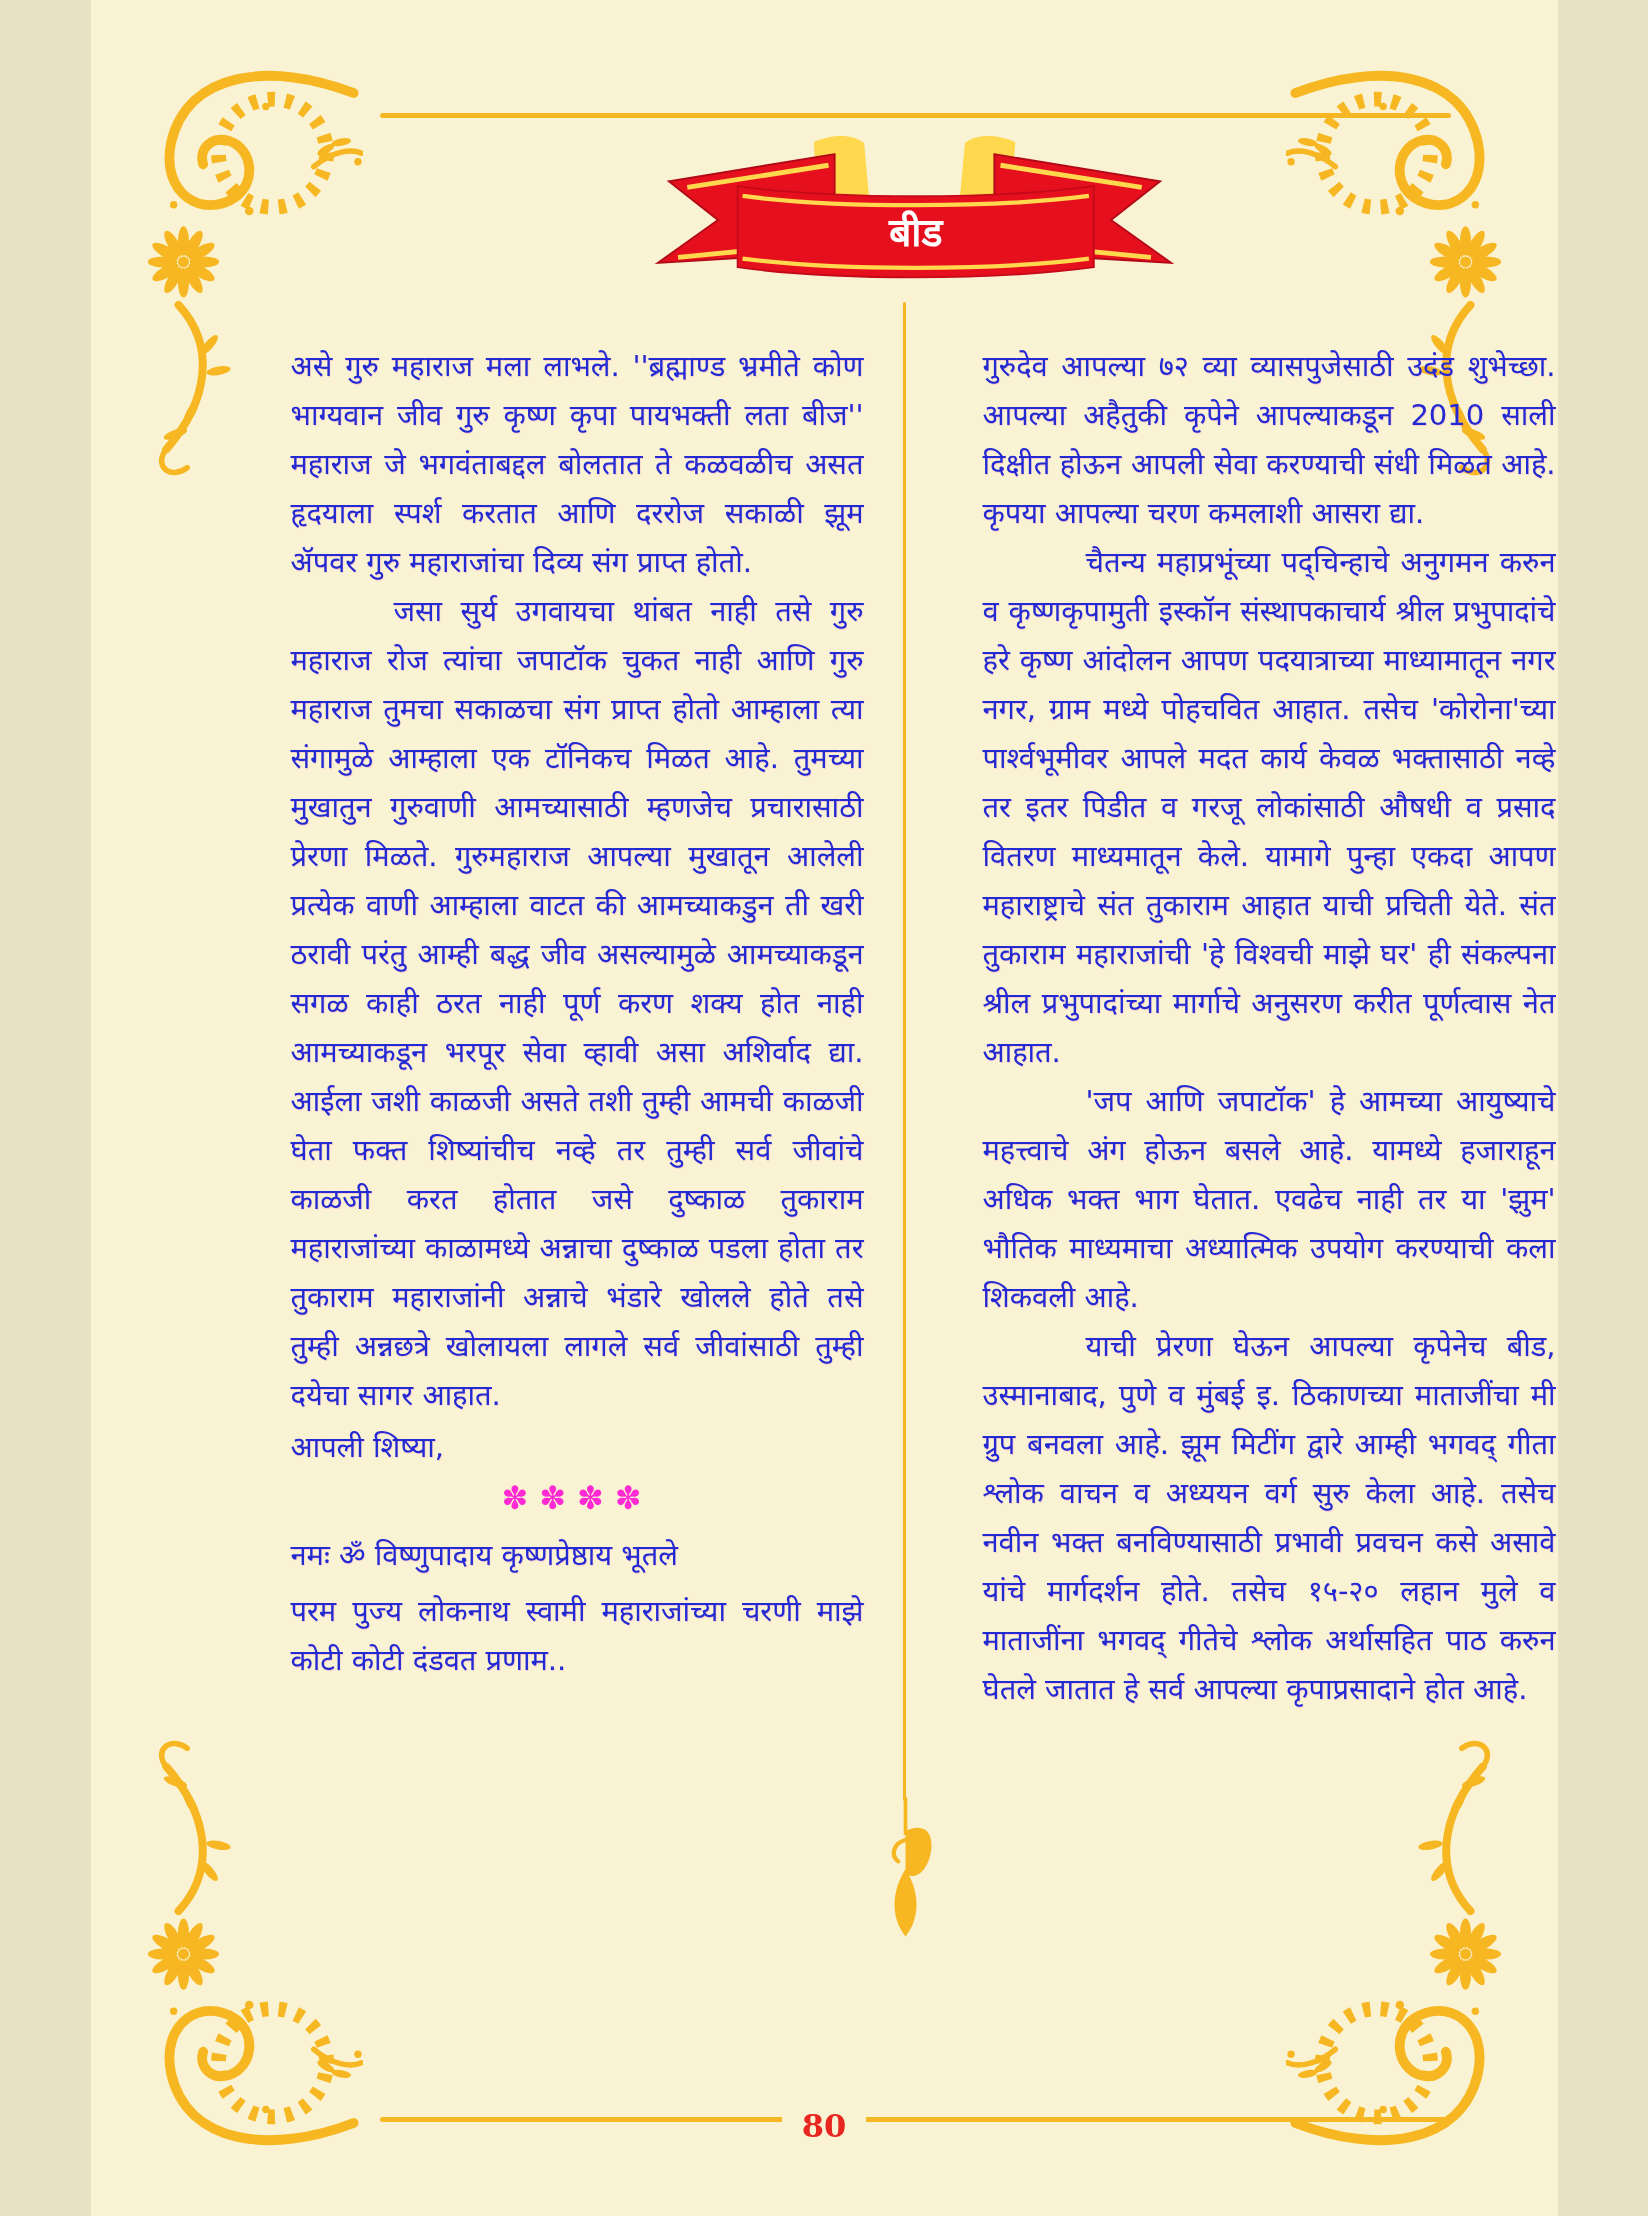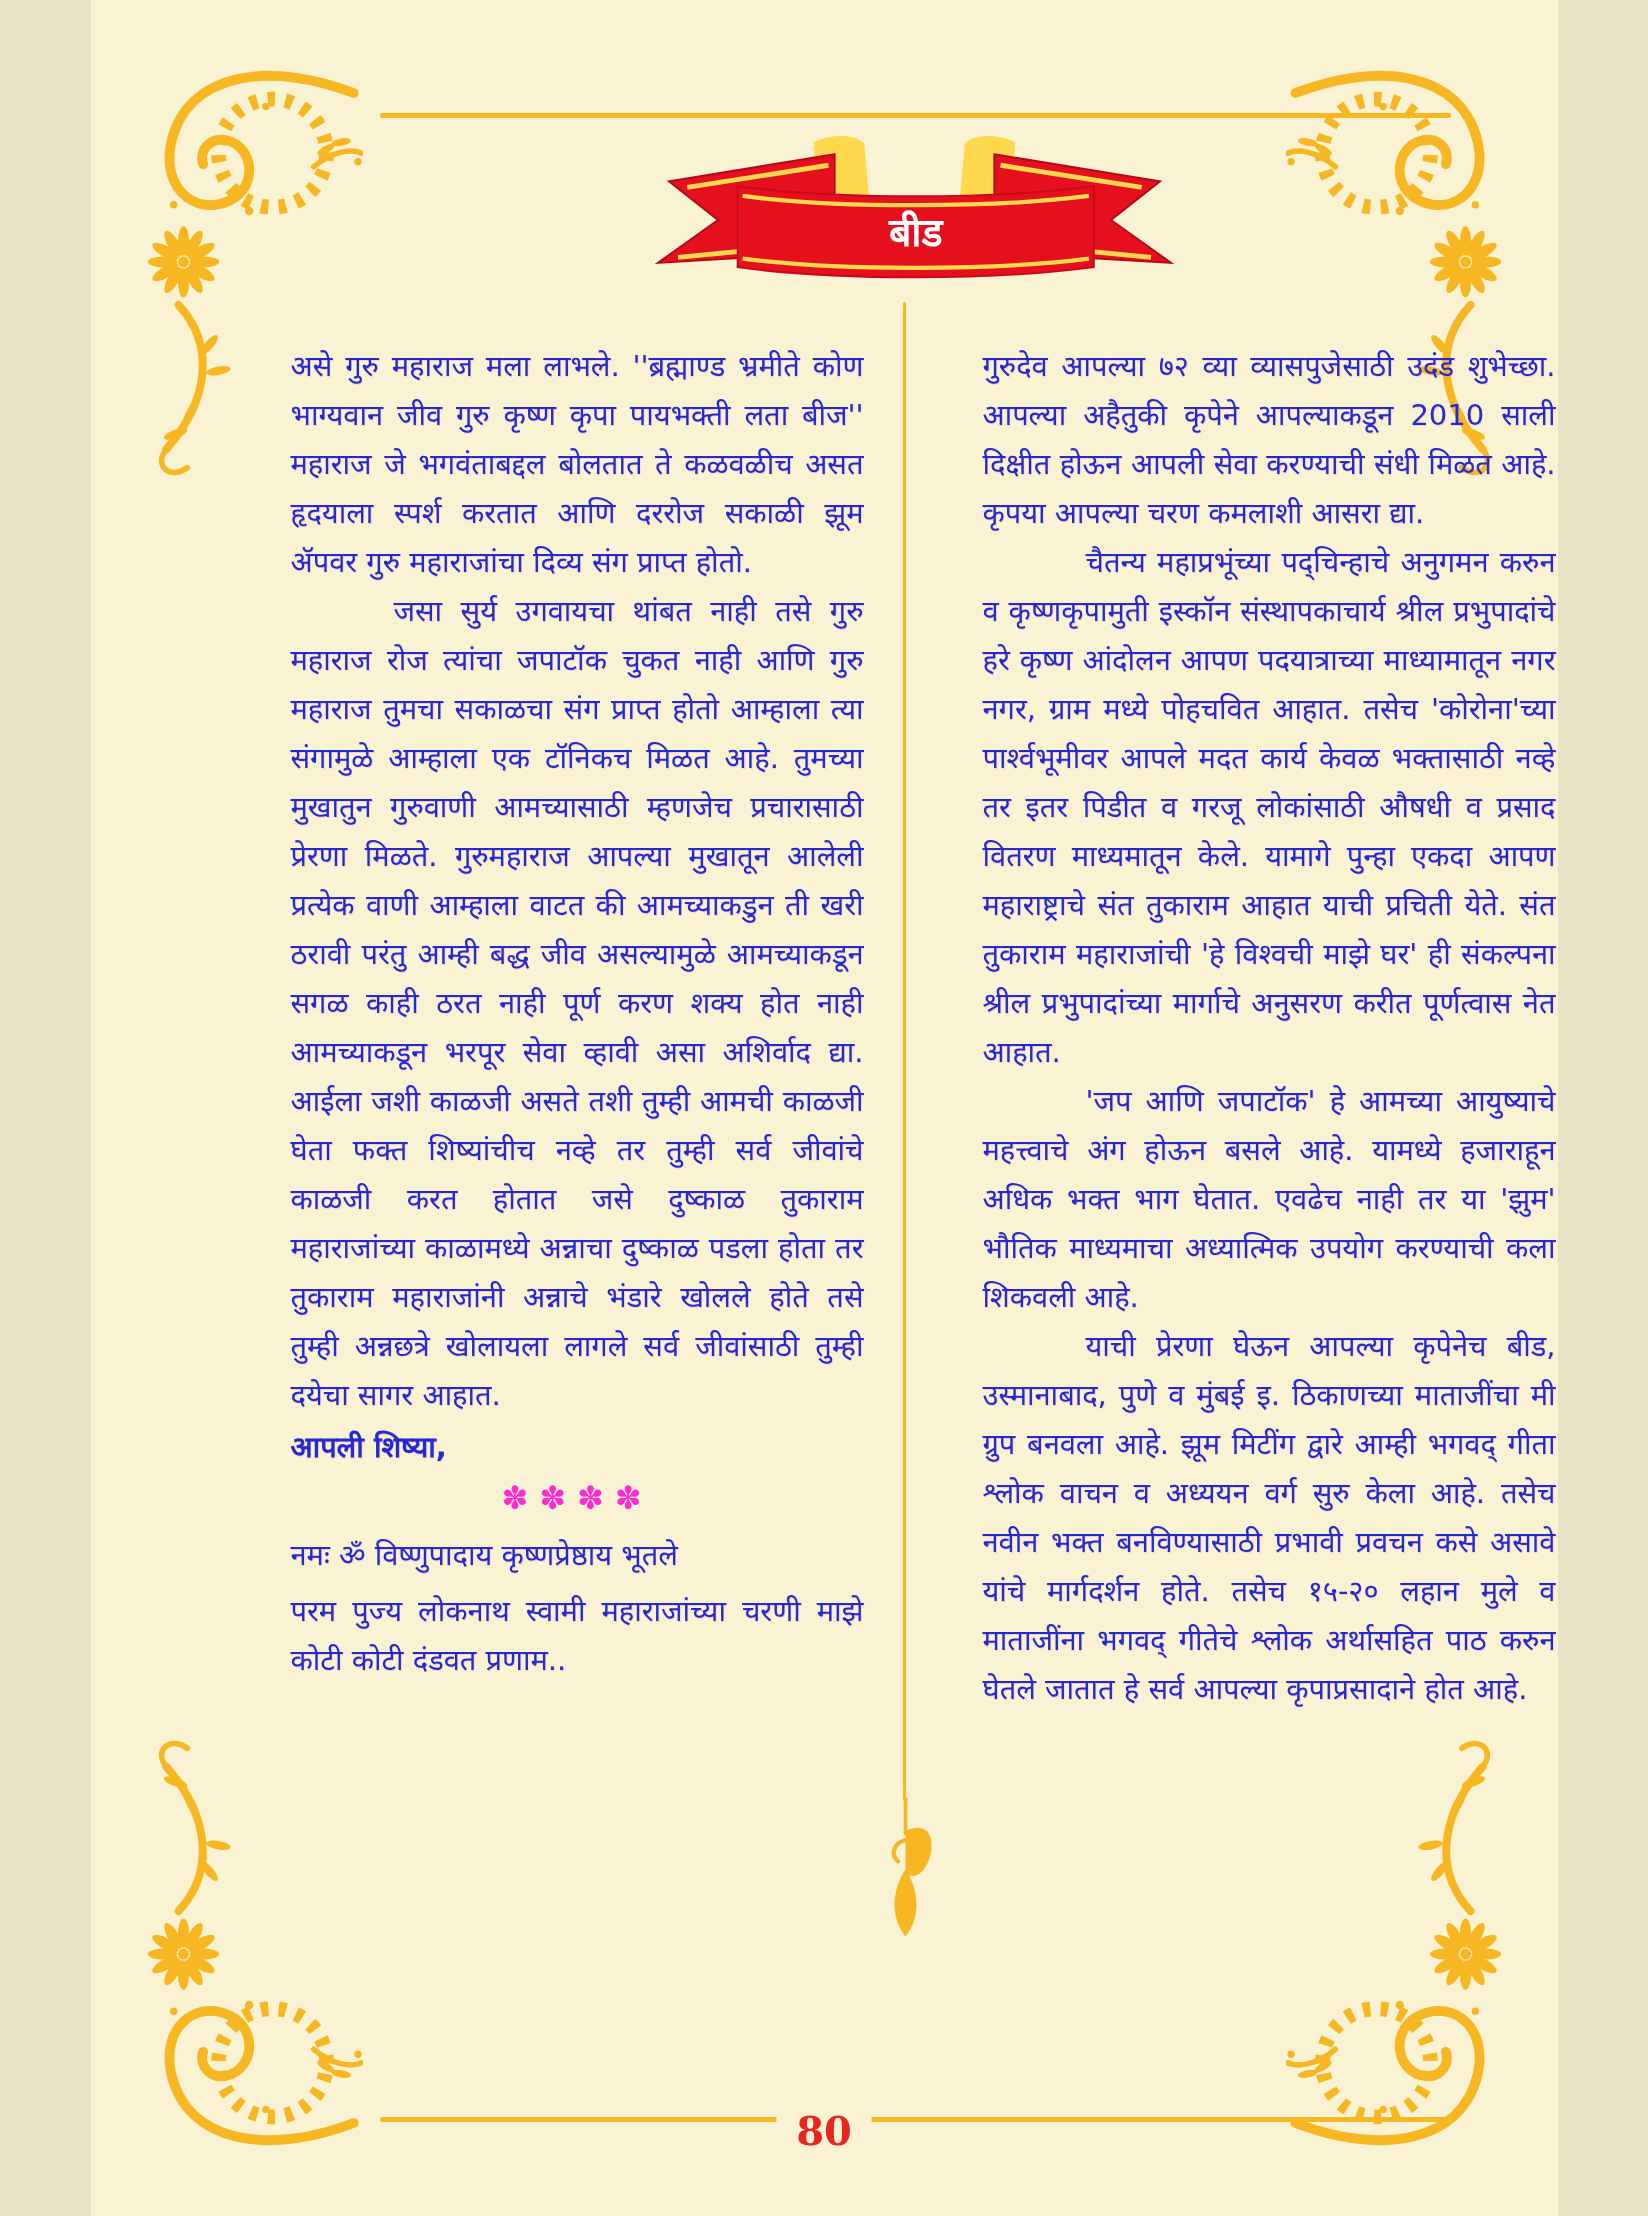--- a/index.html
+++ b/index.html
@@ -30,29 +30,29 @@
   #divider-finial svg{width:100%;height:100%;display:block;}
 
   
   .col{position:absolute;top:342px;width:573px;font-size:29px;line-height:49px;
        color:#222ad2;text-align:justify;
        text-shadow:0.6px 0.6px 0 rgba(255,110,200,.30);z-index:2;}
   #left-col{left:200px;}
   #right-col{left:892px;}
   .col p{margin:0;padding:0;}
   .indent{text-indent:103px;}
-  .sig{margin-top:32px;line-height:54px;text-align:left;font-weight:bold;}
+  .sig{margin-top:32px;line-height:54px;text-align:left;}
   .stars{margin-top:34px;text-align:center;color:#ff2ad4;font-size:32px;letter-spacing:11px;
          font-weight:bold;text-shadow:none;}
   .shloka{margin-top:36px;text-align:left;line-height:64px;}
   .closing{margin-top:34px;}
 
   
   #page-num{position:absolute;top:2107px;left:50%;transform:translateX(-50%);
-            font-size:40px;font-weight:bold;color:#e8251f;background:#faf3d3;
+            font-size:32px;font-weight:bold;color:#e8251f;background:#faf3d3;
             padding:0 19.7px;z-index:3;font-family:"DejaVu Serif",serif;}
 </style>
 </head>
 <body>
 
 <div id="page">
 
   <div class="corner tl">
     <svg viewBox="0 0 400 700" fill="none" stroke="#f6b723">
       <path d="M 385 70 C 250 18 115 35 88 150 C 70 235 140 275 192 240 C 228 215 220 160 182 148 C 155 140 132 160 140 186" stroke-width="16" stroke-linecap="round"></path>

